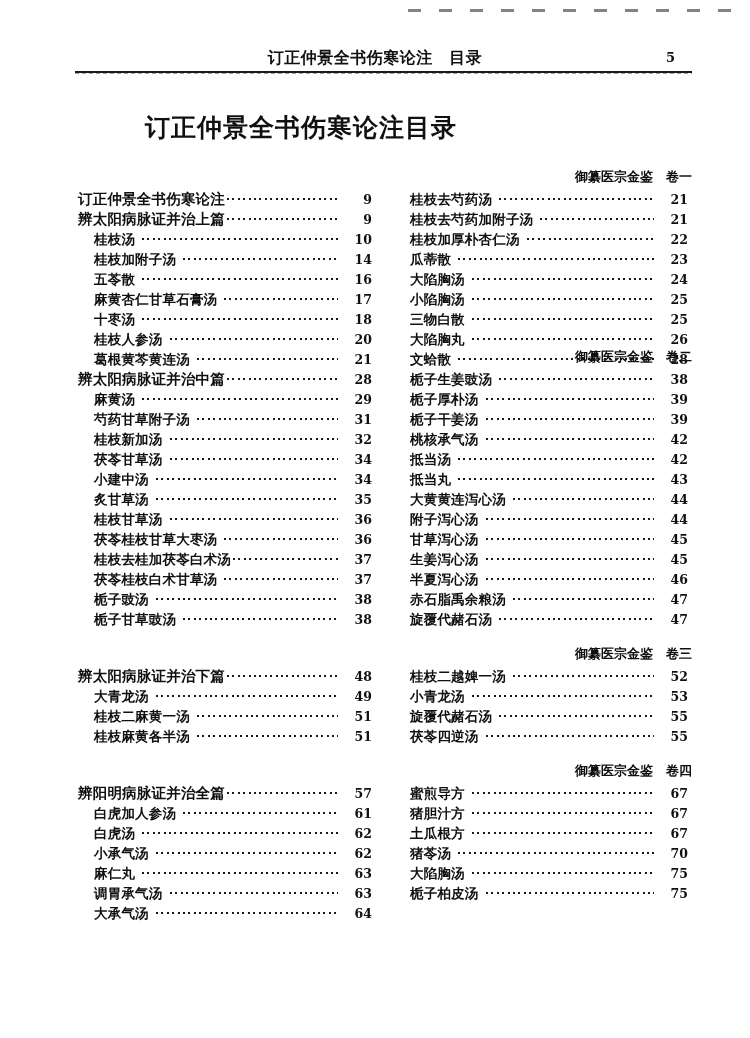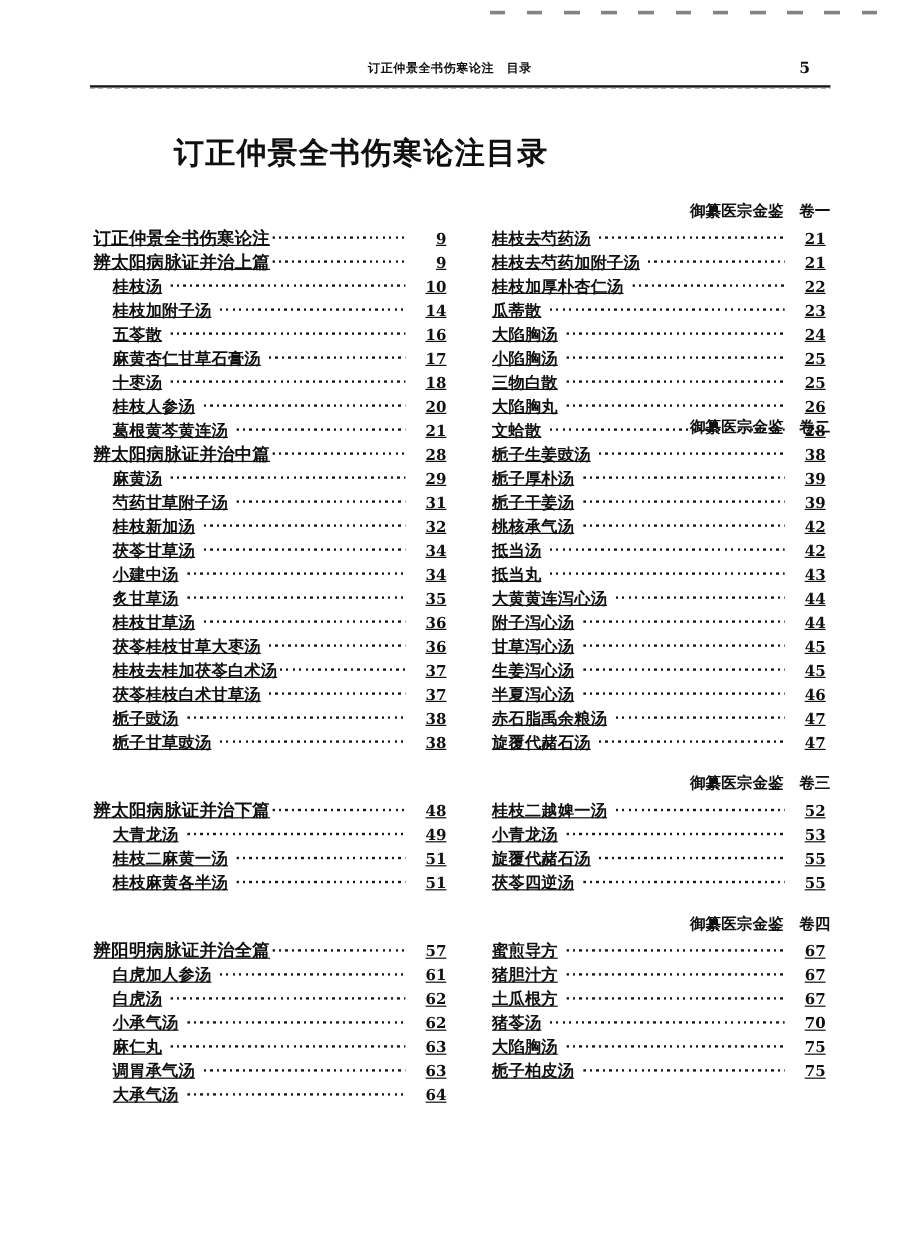--- a/index.html
+++ b/index.html
@@ -38,21 +38,21 @@
     position: absolute;
     left: 75px;
     top: 50px;
     width: 600px;
     height: 22px;
   }
   .runhead-title {
     position: absolute;
     left: 0; right: 0;
     text-align: center;
-    font-size: 10px;
+    font-size: 16px;
     font-weight: bold;
     letter-spacing: .5px;
     white-space: pre;
     line-height: 16px;
   }
   .runhead-folio {
     position: absolute;
     right: 0;
     top: 0;
     font-size: 13px;
@@ -103,21 +103,20 @@
     font-size: 13px;
     font-weight: bold;
     white-space: pre;
     line-height: 18px;
     margin-bottom: 3px;
   }
   .cols {
     position: relative;
     display: flex;
     gap: 0px;
-    text-decoration: underline;
   }
   .col {
     width: 316px;
     position: relative;
   }
 
   
   .entry {
     display: flex;
     align-items: baseline;

